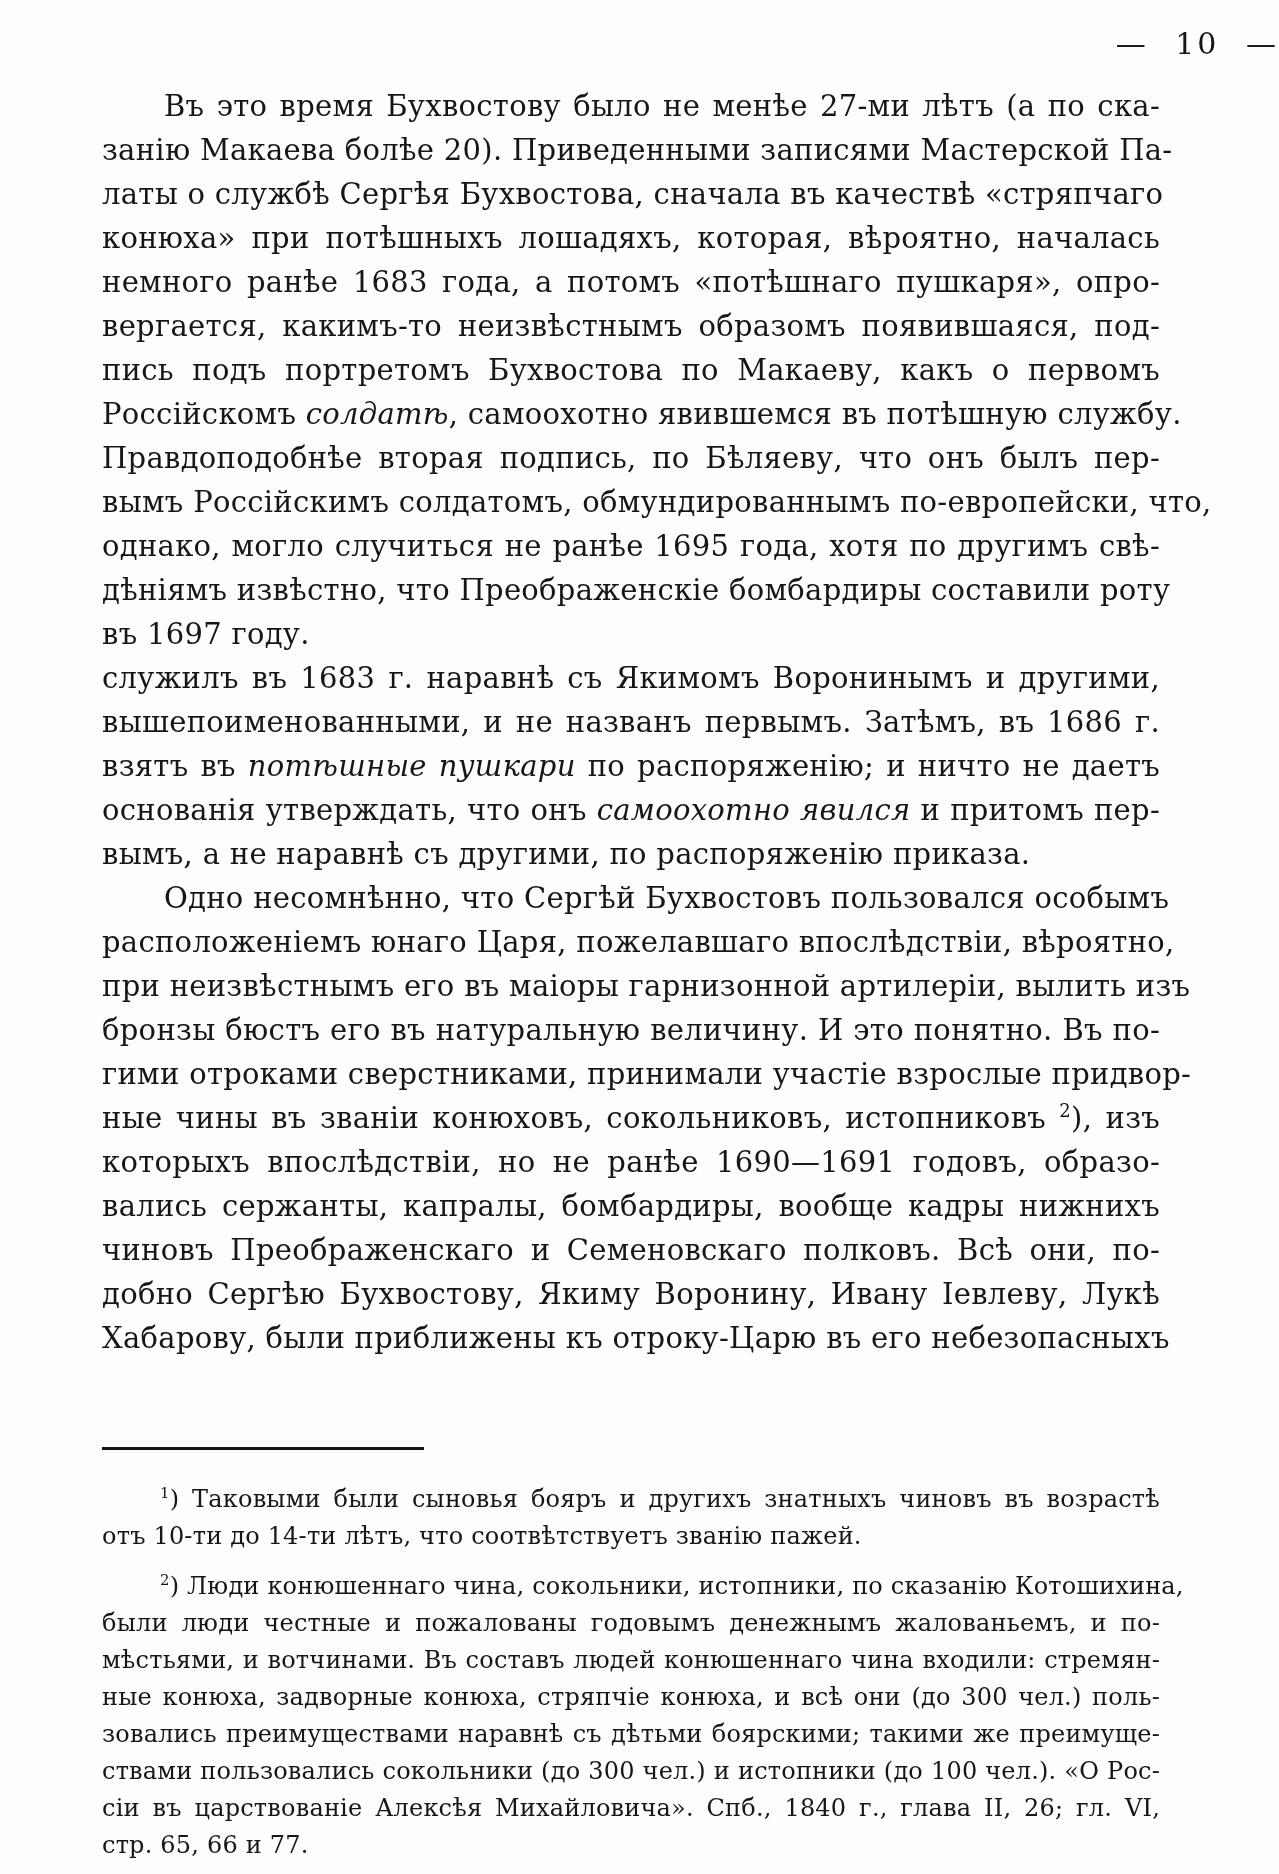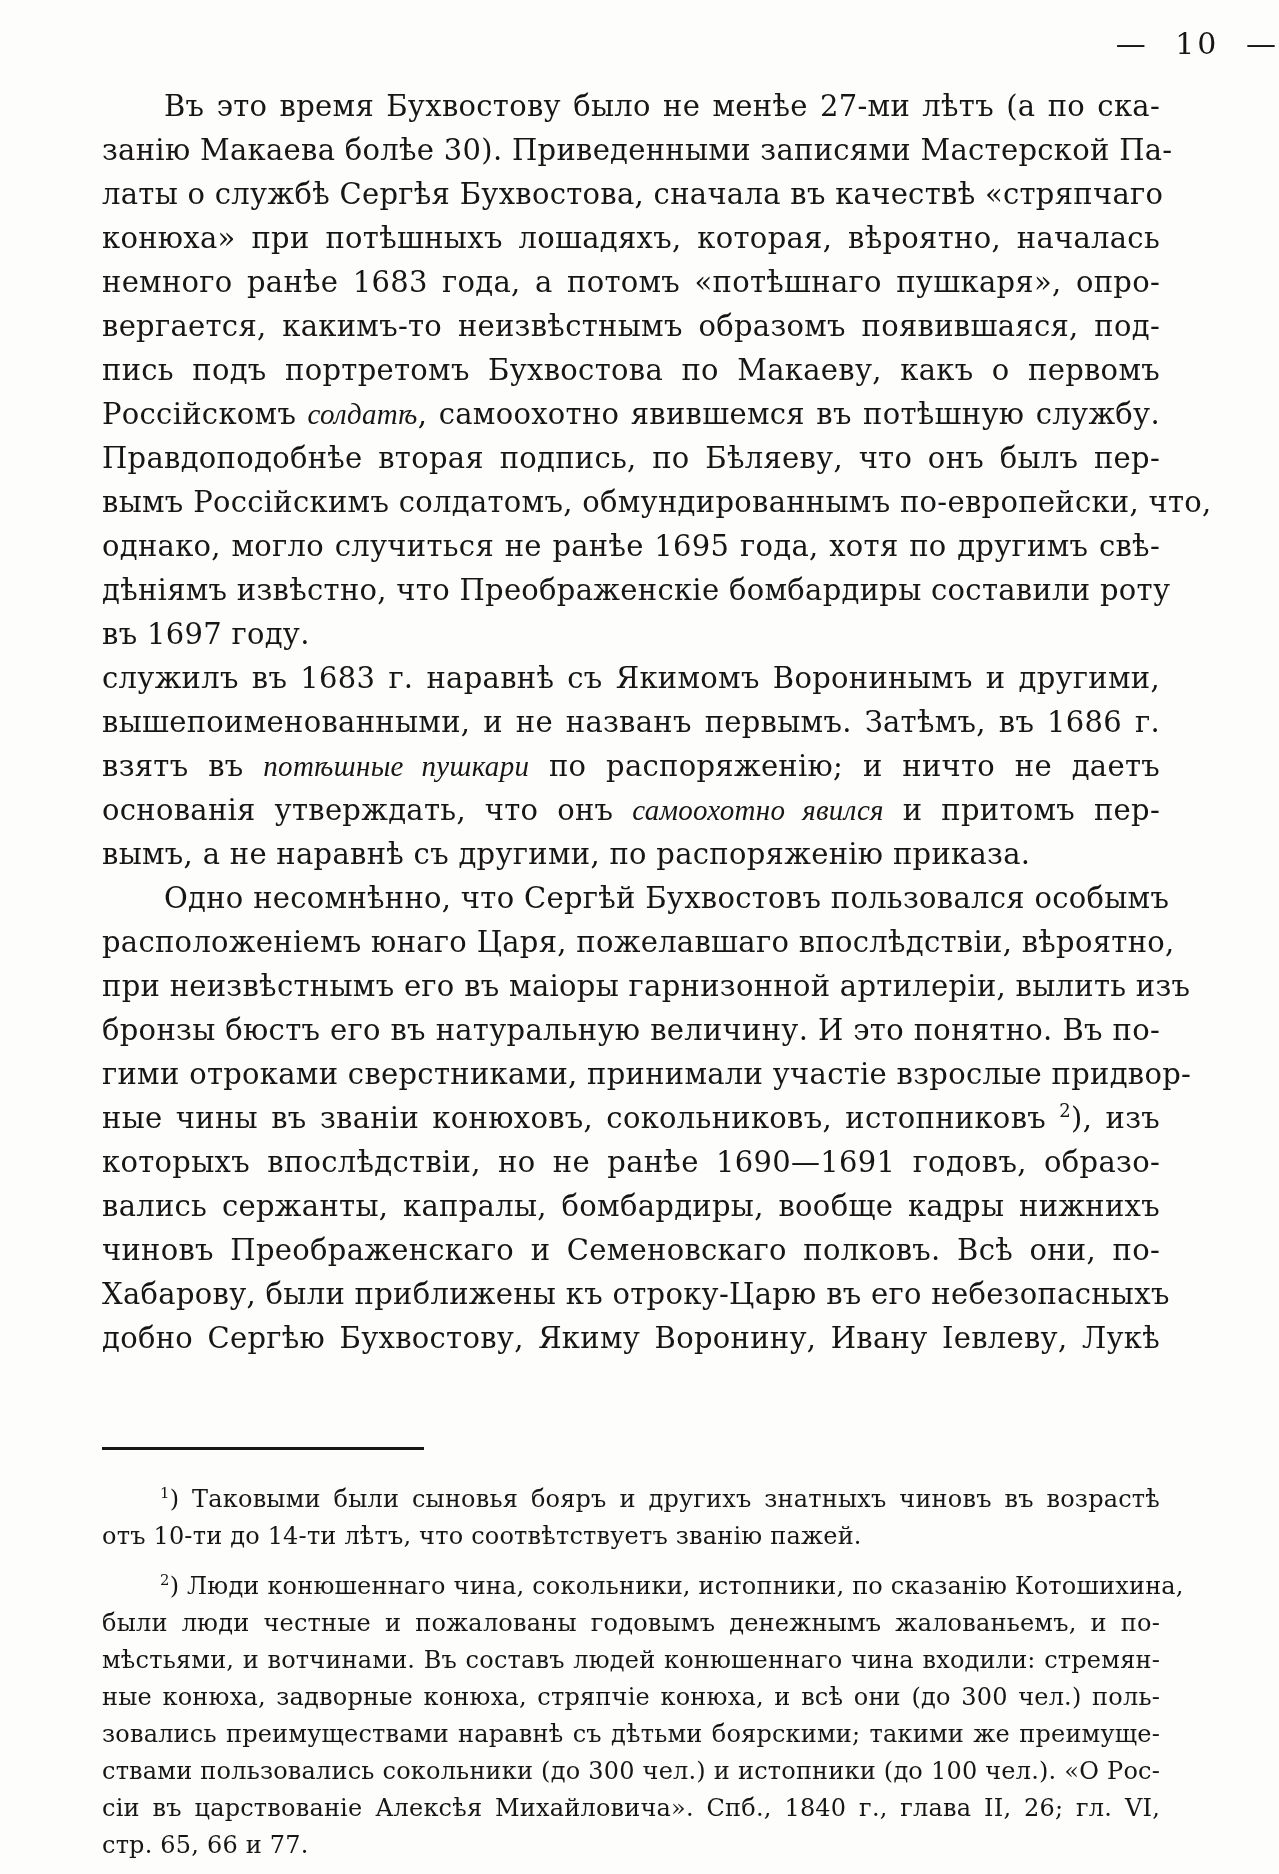--- a/index.html
+++ b/index.html
@@ -42,21 +42,20 @@
     white-space: nowrap;
   }
   .line.end {
     text-align-last: left;
   }
   .line.ind {
     text-indent: 62px;
   }
   .it {
     font-style: italic;
-    font-family: Liberation Serif, serif;
   }
   sup.fnref {
     font-size: 0.62em;
     vertical-align: super;
     line-height: 0;
   }
   .fnrule {
     position: absolute;
     top: 1447px;
     left: 102px;
@@ -84,21 +83,21 @@
 <body>
 
 <div class="page">
 
   <div class="pageno">— 10 —</div>
 
   <div class="main">
 
     <div>
       <div class="line ind">Въ это время Бухвостову было не менѣе 27-ми лѣтъ (а по ска-</div>
-      <div class="line">занію Макаева болѣе 30). Приведенными записями Мастерской Па-</div>
+      <div class="line">занію Макаева болѣе 20). Приведенными записями Мастерской Па-</div>
       <div class="line">латы о службѣ Сергѣя Бухвостова, сначала въ качествѣ «стряпчаго</div>
       <div class="line">конюха» при потѣшныхъ лошадяхъ, которая, вѣроятно, началась</div>
       <div class="line">немного ранѣе 1683 года, а потомъ «потѣшнаго пушкаря», опро-</div>
       <div class="line">вергается, какимъ-то неизвѣстнымъ образомъ появившаяся, под-</div>
       <div class="line">пись подъ портретомъ Бухвостова по Макаеву, какъ о первомъ</div>
       <div class="line"><span>Россійскомъ </span><span class="it">солдатѣ</span><span>, самоохотно явившемся въ потѣшную службу.</span></div>
       <div class="line">Правдоподобнѣе вторая подпись, по Бѣляеву, что онъ былъ пер-</div>
       <div class="line">вымъ Россійскимъ солдатомъ, обмундированнымъ по-европейски, что,</div>
       <div class="line">однако, могло случиться не ранѣе 1695 года, хотя по другимъ свѣ-</div>
       <div class="line">дѣніямъ извѣстно, что Преображенскіе бомбардиры составили роту</div>
@@ -116,22 +115,22 @@
     <div>
       <div class="line ind">Одно несомнѣнно, что Сергѣй Бухвостовъ пользовался особымъ</div>
       <div class="line">расположеніемъ юнаго Царя, пожелавшаго впослѣдствіи, вѣроятно,</div>
       <div class="line">при неизвѣстнымъ его въ маіоры гарнизонной артилеріи, вылить изъ</div>
       <div class="line">бронзы бюстъ его въ натуральную величину. И это понятно. Въ по-</div>
       <div class="line">гими отроками сверстниками, принимали участіе взрослые придвор-</div>
       <div class="line"><span>ные чины въ званіи конюховъ, сокольниковъ, истопниковъ </span><sup class="fnref">2</sup><span>), изъ</span></div>
       <div class="line">которыхъ впослѣдствіи, но не ранѣе 1690—1691 годовъ, образо-</div>
       <div class="line">вались сержанты, капралы, бомбардиры, вообще кадры нижнихъ</div>
       <div class="line">чиновъ Преображенскаго и Семеновскаго полковъ. Всѣ они, по-</div>
+      <div class="line">добно Сергѣю Бухвостову, Якиму Воронину, Ивану Іевлеву, Лукѣ</div>
       <div class="line">Хабарову, были приближены къ отроку-Царю въ его небезопасныхъ</div>
-      <div class="line">добно Сергѣю Бухвостову, Якиму Воронину, Ивану Іевлеву, Лукѣ</div>
     </div>
 
   </div>
 
   <div class="fnrule"></div>
 
   <div class="footnotes">
 
     <div>
       <div class="line ind"><sup class="fnref">1</sup><span>) Таковыми были сыновья бояръ и другихъ знатныхъ чиновъ въ возрастѣ</span></div>

